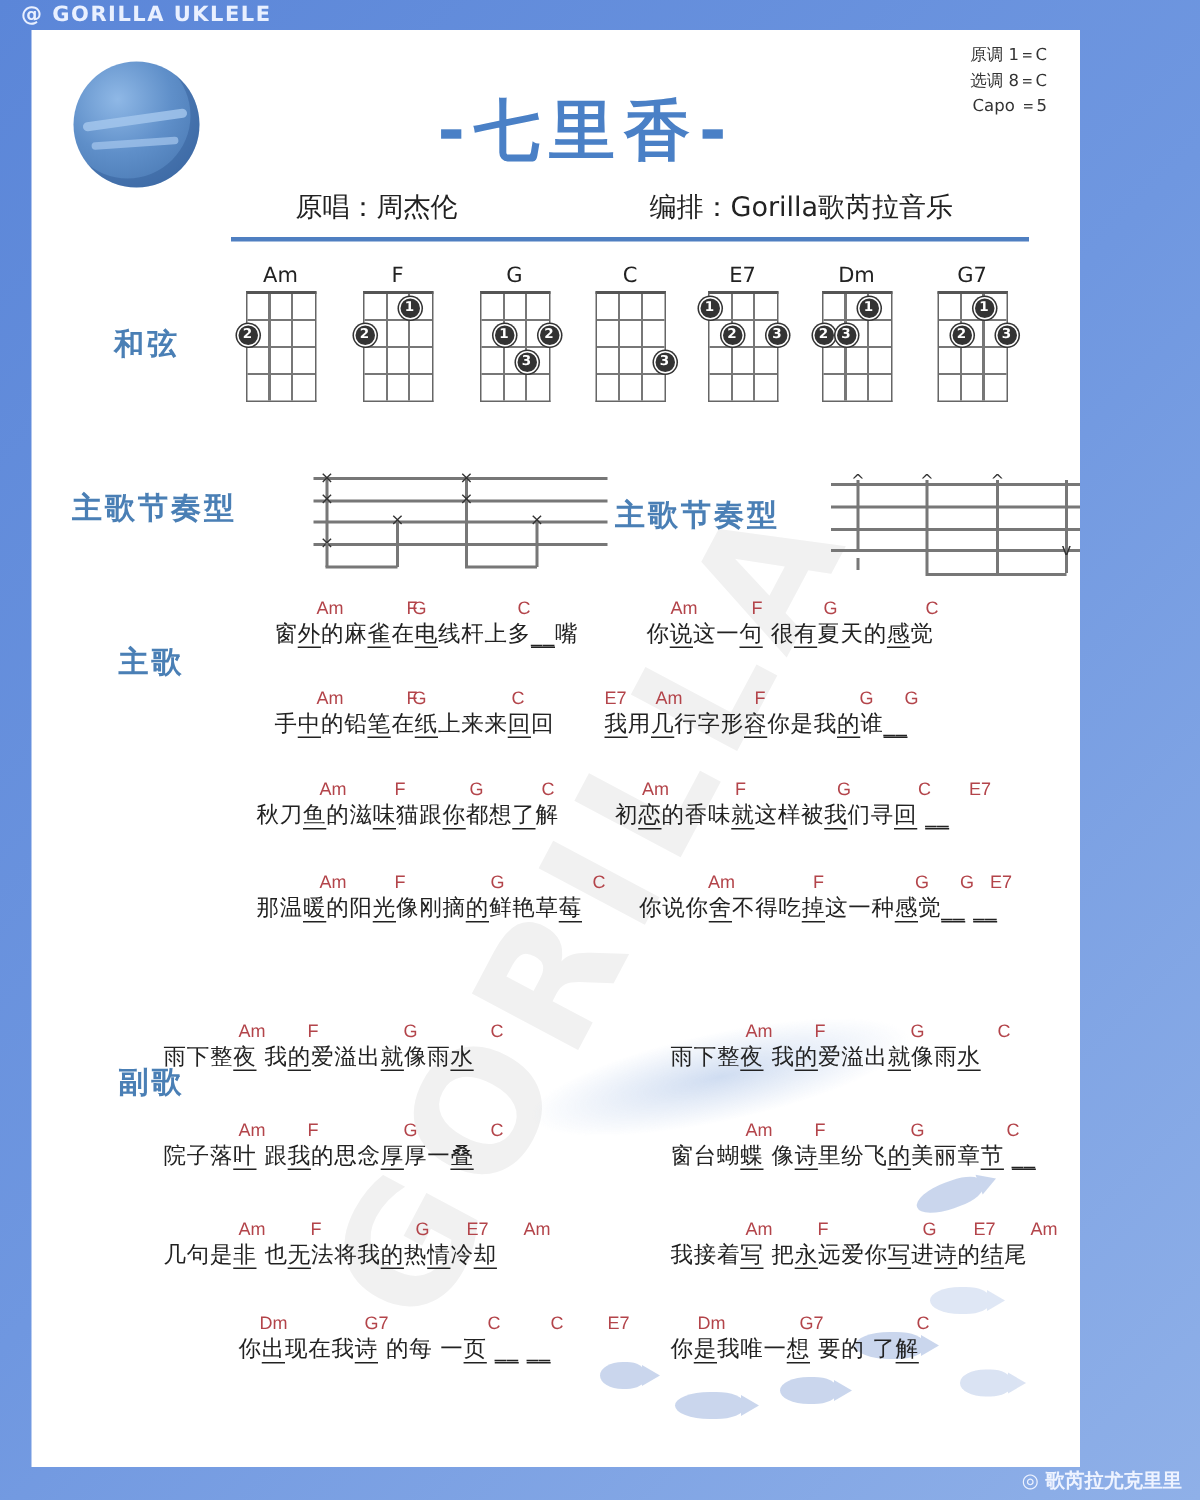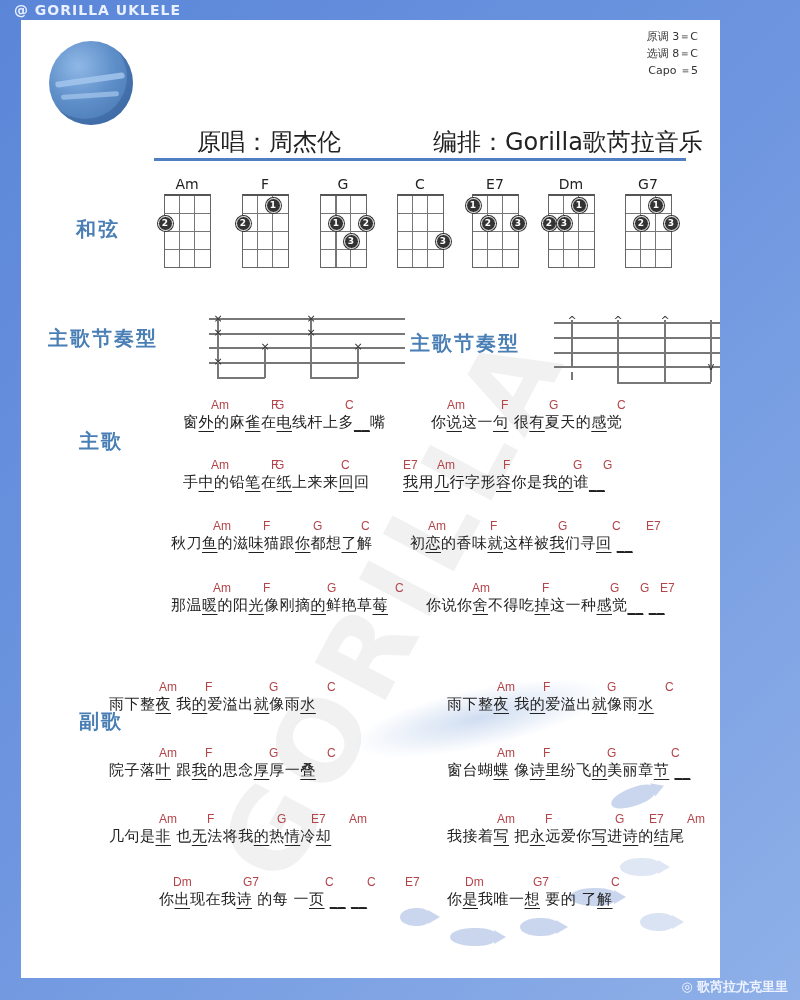--- a/index.html
+++ b/index.html
@@ -11,21 +11,21 @@
   .bottom-watermark{position:absolute;right:12px;bottom:4px;color:#eef3ff;font-size:13px;font-weight:bold;}
   .sheet{position:absolute;left:21px;top:20px;width:699px;height:958px;background:#fff;overflow:hidden;}
   .planet{position:absolute;left:28px;top:21px;width:84px;height:84px;border-radius:50%;
        background:radial-gradient(circle at 35% 30%,#8fb8e6 0%,#5f8fc9 45%,#3f6ea8 100%);
        box-shadow:inset -6px -6px 0 rgba(40,80,140,.35);}
   .planet::before{content:"";position:absolute;left:6px;top:36px;width:70px;height:6px;border-radius:4px;background:#a6c8ee;opacity:.8;transform:rotate(-8deg);}
   .planet::after{content:"";position:absolute;left:12px;top:52px;width:58px;height:5px;border-radius:4px;background:#a6c8ee;opacity:.7;transform:rotate(-4deg);}
   .title{position:absolute;left:240px;top:38px;width:260px;text-align:center;font-size:44px;font-weight:bold;
        color:#4a80c6;font-family:"DejaVu Sans",sans-serif;letter-spacing:6px;}
   .key-info{position:absolute;right:22px;top:8px;font-size:11px;line-height:17px;text-align:right;color:#333;}
-  .credits{position:absolute;left:176px;top:106px;font-size:24px;color:#222;}
+  .credits{position:absolute;left:176px;top:106px;font-size:18px;color:#222;}
   .credits .arr{position:absolute;left:236px;top:0;white-space:nowrap;}
   .header-rule{position:absolute;left:133px;top:138px;width:532px;height:3px;background:#4f7fc1;}
   .section-label{position:absolute;color:#4a7fb5;font-weight:bold;font-size:20px;letter-spacing:2px;}
   .chord-diagram{position:absolute;width:60px;}
   .chord-name{text-align:center;font-size:14px;color:#222;height:18px;}
   .fretboard{position:relative;margin:0 auto;width:45px;height:71px;border:1.5px solid #666;border-top:2.5px solid #555;
        background:
         linear-gradient(90deg,transparent 14px,#777 14px,#777 15.5px,transparent 15.5px,transparent 29px,#777 29px,#777 30.5px,transparent 30.5px),
         linear-gradient(0deg,transparent 17px,#777 17px,#777 18.5px,transparent 18.5px,transparent 35px,#777 35px,#777 36.5px,transparent 36.5px,transparent 53px,#777 53px,#777 54.5px,transparent 54.5px);}
   .finger{position:absolute;width:13px;height:13px;border-radius:50%;background:#333;color:#fff;font-size:9px;
@@ -58,23 +58,24 @@
     <div class="fish" style="left:290px;top:120px;transform:rotate(-20deg);"></div>
     <div class="fish" style="left:250px;top:220px;"></div>
     <div class="fish" style="left:200px;top:250px;width:38px;"></div>
     <div class="fish" style="left:130px;top:260px;"></div>
     <div class="fish" style="left:80px;top:240px;width:30px;"></div>
     <div class="fish" style="left:320px;top:245px;width:34px;opacity:.7;"></div>
     <div class="fish" style="left:300px;top:190px;width:40px;opacity:.6;"></div>
   </div>
 
   <div class="planet"></div>
+  <div class="title">-七里香-</div>
 
   <div class="key-info">
-    <div>原调 3＝C</div>
+    <div>原调 1＝C</div>
     <div>选调 8＝C</div>
     <div>Capo ＝5</div>
   </div>
 
   <div class="credits">
     <span>原唱：周杰伦</span>
     <span class="arr">编排：Gorilla歌芮拉音乐</span>
   </div>
   <div class="header-rule"></div>
 

